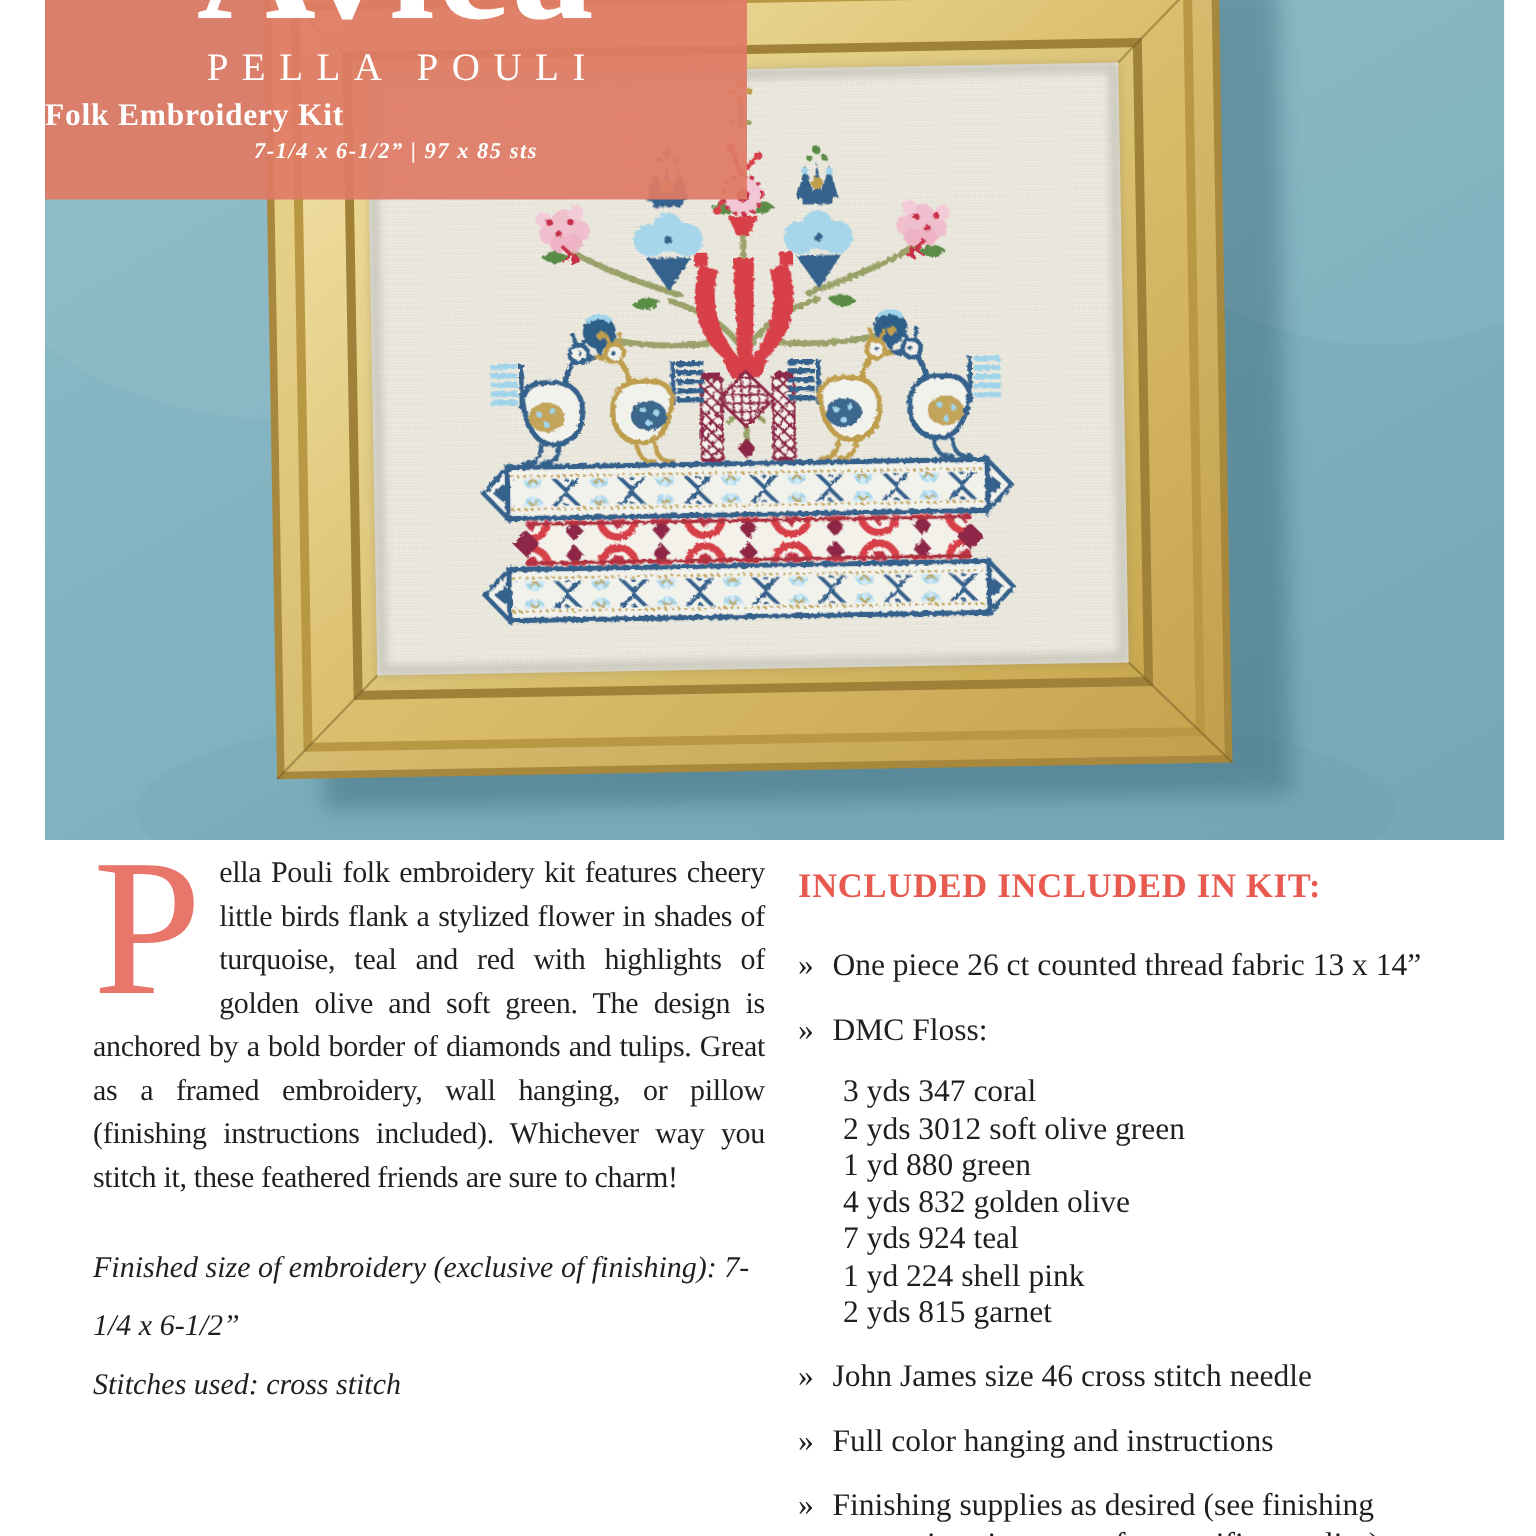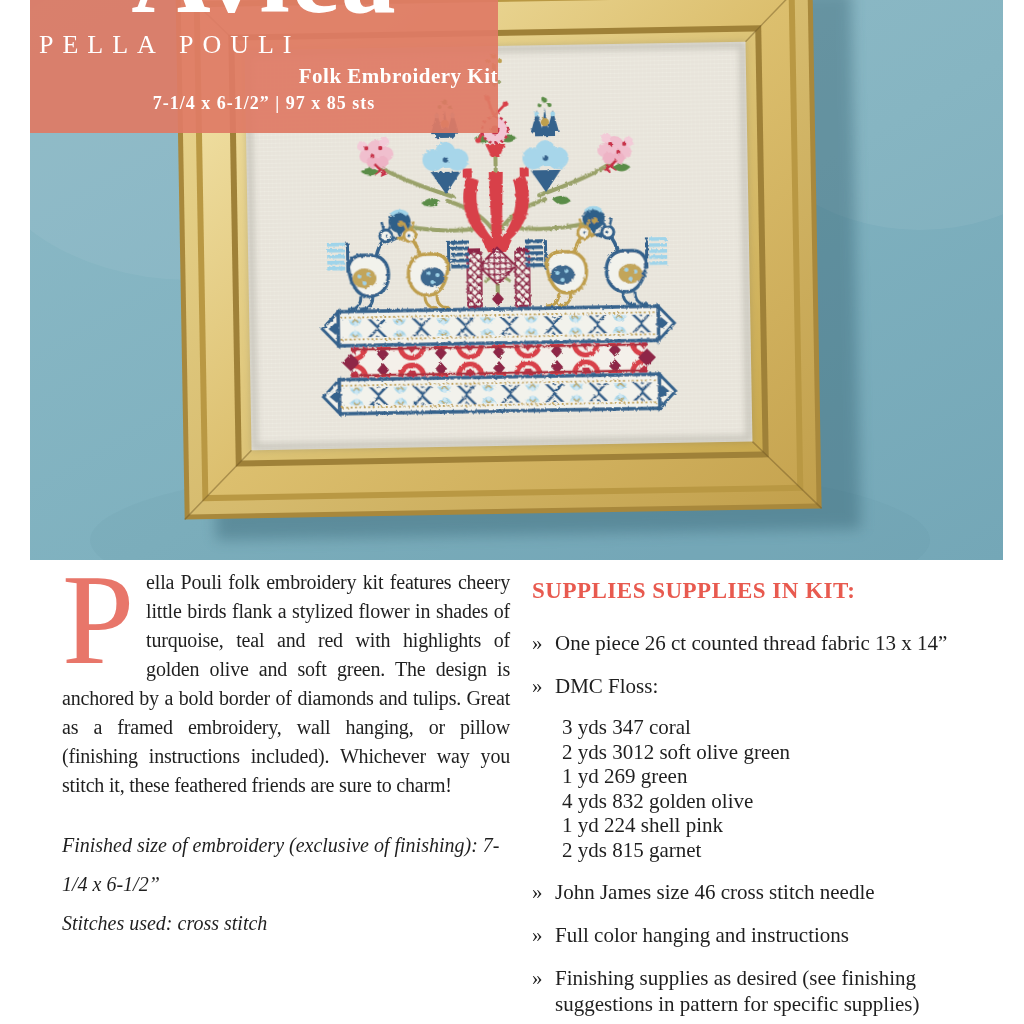--- a/index.html
+++ b/index.html
@@ -6,26 +6,26 @@
   .page{position:relative;width:1024px;height:1024px;background:#ffffff;overflow:hidden;
         font-family:"Liberation Serif",serif;}
   
   .photo{position:absolute;left:30px;top:0;width:973px;height:560px;overflow:hidden;}
   .photo svg{display:block;}
   
   .banner{position:absolute;left:30px;top:0;width:468px;height:133px;
           background:rgba(223,123,101,0.93);color:#fff;overflow:hidden;}
   .banner .title{position:absolute;left:0;right:0;top:-80px;margin:0;text-align:center;
           font-size:110px;line-height:110px;font-weight:bold;letter-spacing:1px;}
-  .banner .designer{position:absolute;left:0;right:0;top:30px;text-align:left;
+  .banner .designer{position:absolute;left:0;right:0;top:30px;text-align:center;
           font-size:26px;letter-spacing:9px;padding-left:9px;font-weight:500;}
-  .banner .kittype{position:absolute;left:0;right:0;top:64px;text-align:right;
+  .banner .kittype{position:absolute;left:0;right:0;top:64px;text-align:left;
           font-size:21px;font-weight:bold;letter-spacing:0.5px;}
   .banner .sizeinfo{position:absolute;left:0;right:0;top:93px;text-align:center;
-          font-size:18px;font-weight:bold;letter-spacing:1px;}
+          font-size:15px;font-weight:bold;letter-spacing:1px;font-style:italic;}
   
   .desc{position:absolute;left:62px;top:568px;width:448px;color:#1f1f1f;}
   .lead{margin:0;font-size:20px;line-height:29px;text-align:justify;letter-spacing:-0.2px;}
   .dropcap{float:left;color:#e8766a;font-size:130px;line-height:96px;height:96px;
            margin:3px 12px 0 0;font-weight:normal;}
   .fineprint{margin:0;font-style:italic;font-size:20px;line-height:39px;}
   .fineprint.first{margin-top:26px;}
   
   .supplies{position:absolute;left:532px;top:578px;width:468px;color:#1f1f1f;}
   .supplies h2{margin:0 0 26px 0;font-size:23px;letter-spacing:0.5px;font-weight:bold;}
@@ -331,36 +331,37 @@
     <div class="sizeinfo">7-1/4 x 6-1/2”  |  97 x 85 sts</div>
   </div>
 
   <div class="desc">
     <p class="lead"><span class="dropcap">P</span><span>ella Pouli folk embroidery kit features cheery little birds flank a stylized flower in shades of turquoise, teal and red with highlights of golden olive and soft green. The design is anchored by a bold border of diamonds and tulips. Great as a framed embroidery, wall hanging, or pillow (finishing instructions included). Whichever way you stitch it, these feathered friends are sure to charm!</span></p>
     <p class="fineprint first">Finished size of embroidery (exclusive of finishing): 7-1/4 x 6-1/2”</p>
     <p class="fineprint">Stitches used: cross stitch</p>
   </div>
 
   <div class="supplies">
-    <h2 style="color:#e85a4f">SUPPLIES SUPPLIES IN KIT:</h2>
+    <h2 style="color:#e85a4f">INCLUDED INCLUDED IN KIT:</h2>
 
     <div class="s-item">
       <span class="bl">»</span>
       <div>One piece 26 ct counted thread fabric 13 x 14”</div>
     </div>
 
     <div class="s-item tight">
       <span class="bl">»</span>
       <div>DMC Floss:</div>
     </div>
     <div class="floss-list">
       <div>3 yds 347 coral</div>
       <div>2 yds 3012 soft olive green</div>
-      <div>1 yd 269 green</div>
+      <div>1 yd 880 green</div>
       <div>4 yds 832 golden olive</div>
+      <div>7 yds 924 teal</div>
       <div>1 yd 224 shell pink</div>
       <div>2 yds 815 garnet</div>
     </div>
 
     <div class="s-item">
       <span class="bl">»</span>
       <div>John James size 46 cross stitch needle</div>
     </div>
 
     <div class="s-item">

